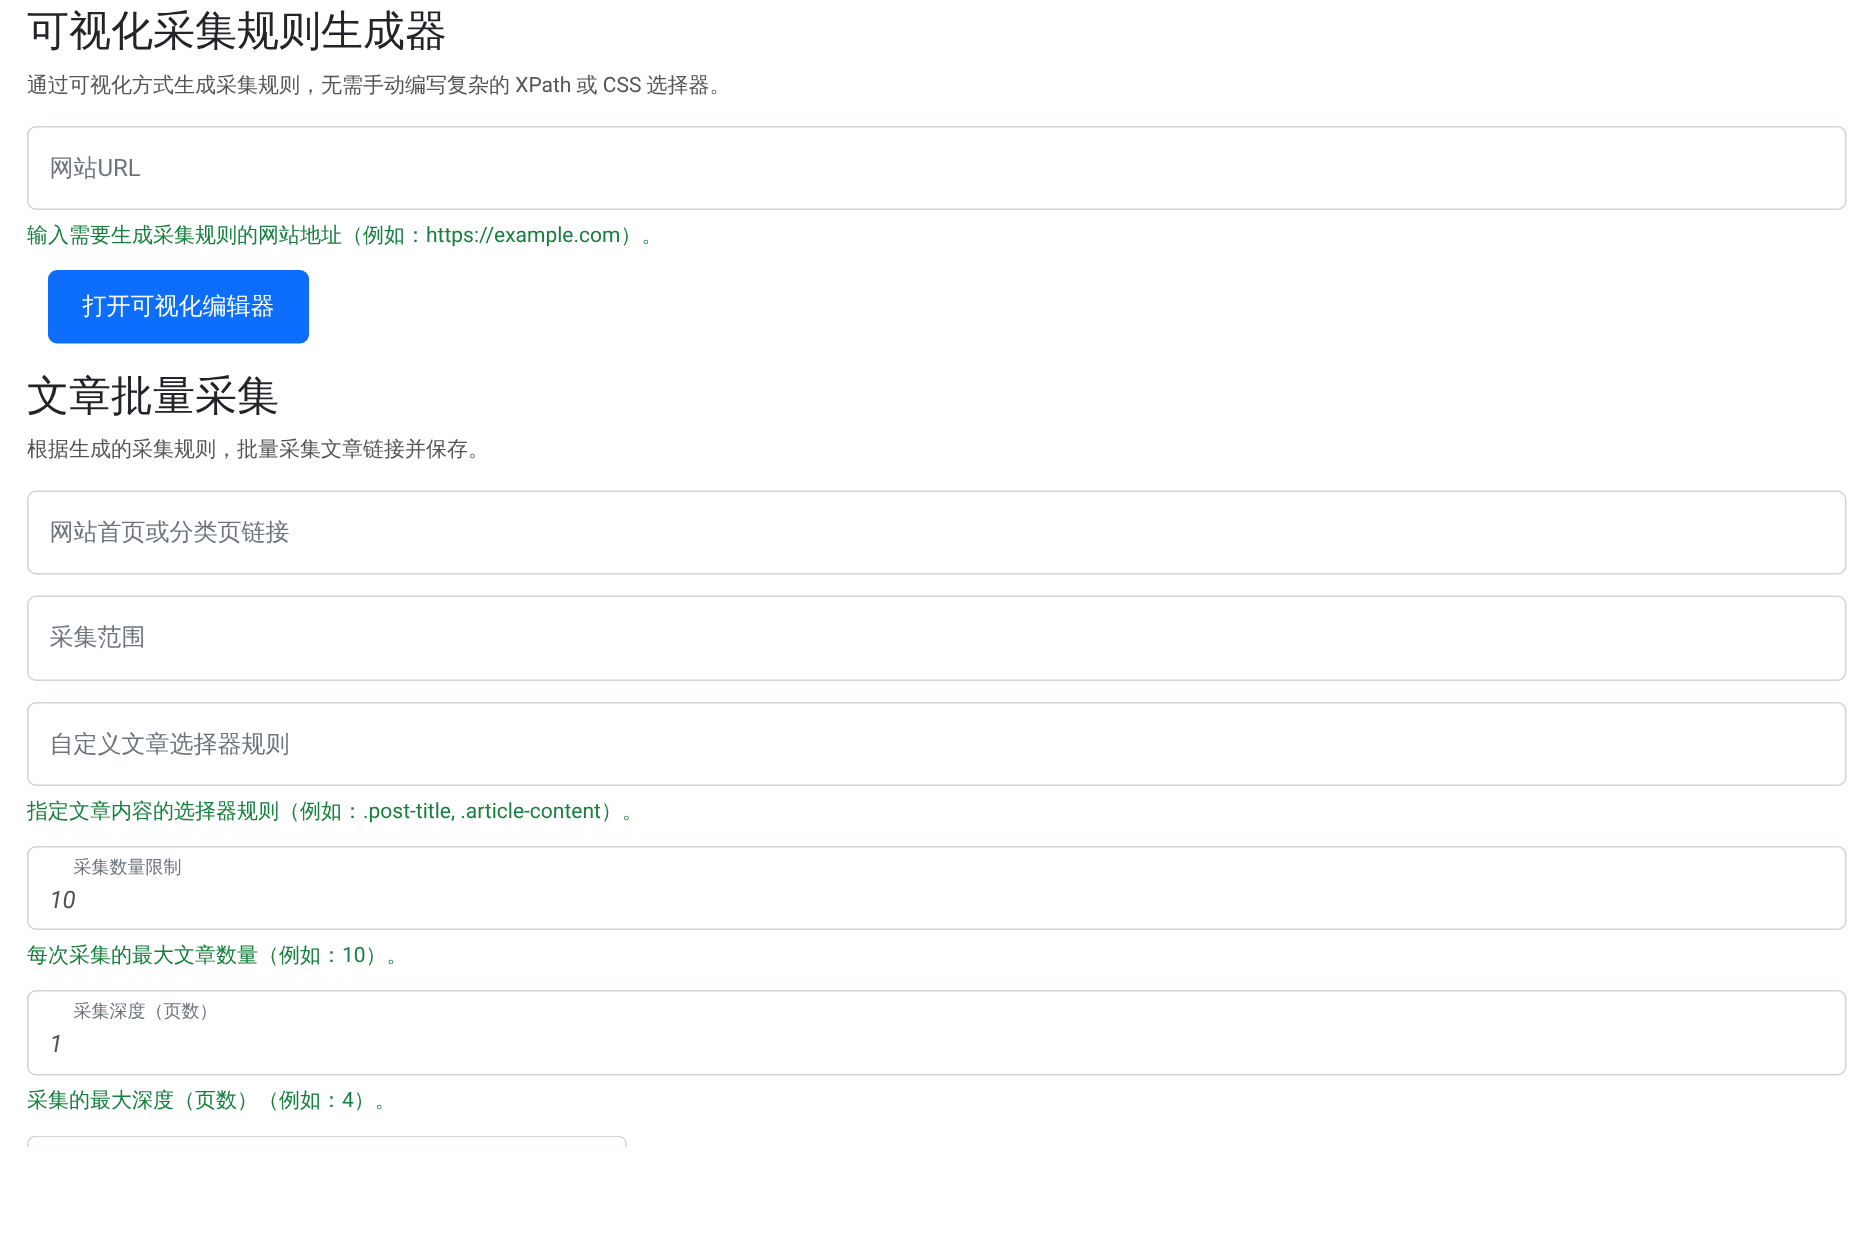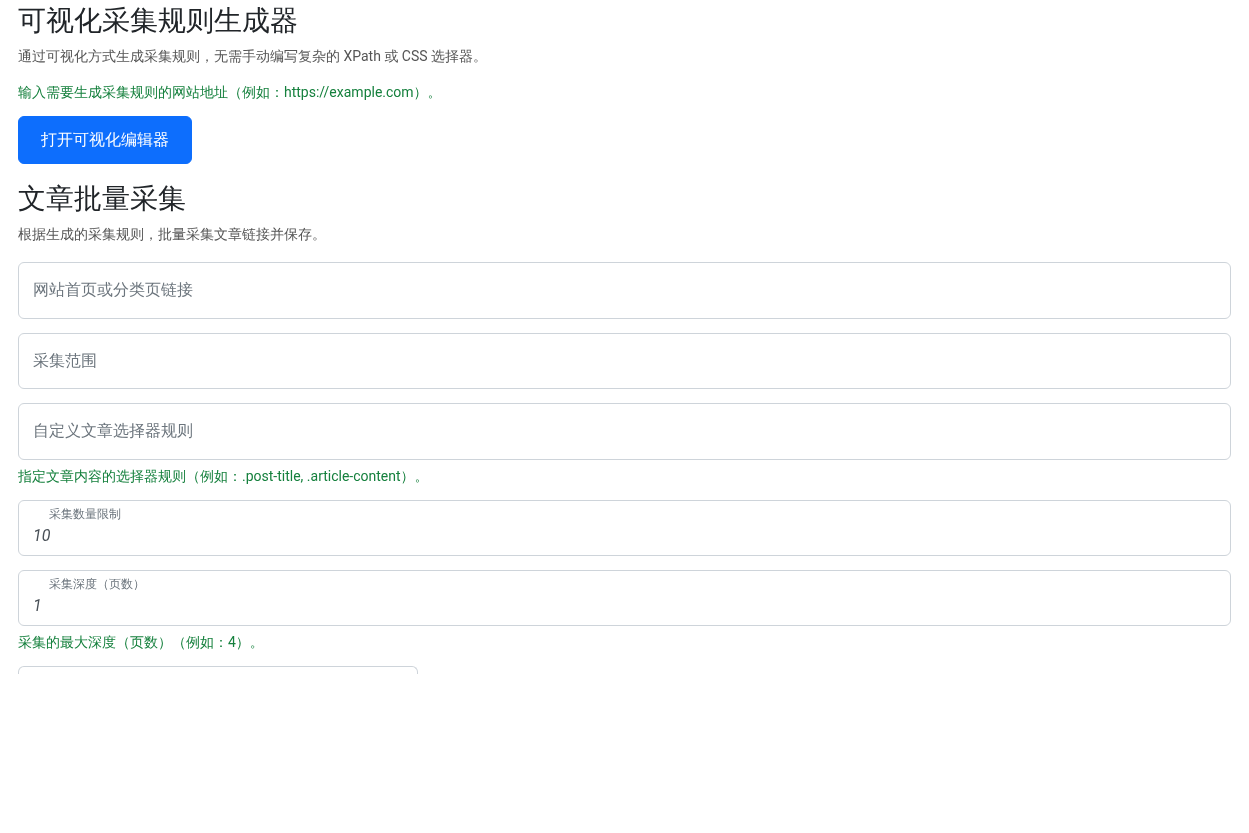--- a/index.html
+++ b/index.html
@@ -72,20 +72,21 @@
       color: #fff;
       text-align: center;
       background-color: #0d6efd;
       border: 1px solid #0d6efd;
       padding: 12px 22px;
       font-size: 16px;
       line-height: 1.4;
       border-radius: 6px;
       cursor: pointer;
       font-family: inherit;
+      margin-left: 14px;
     }
     .section-gap {
       margin-top: 16px;
     }
     .partial-box {
       width: 400px;
       height: 8px;
       border: 1px solid #ced4da;
       border-bottom: none;
       border-radius: 6px 6px 0 0;
@@ -95,20 +96,21 @@
 </head>
 <body>
 
 
 
 
 <h2>可视化采集规则生成器</h2>
 <p class="desc">通过可视化方式生成采集规则，无需手动编写复杂的 XPath 或 CSS 选择器。</p>
 
 <div class="form-group">
+  <input type="text" class="form-control" placeholder="网站URL" style="">
   <div class="helper">输入需要生成采集规则的网站地址（例如：https://example.com）。</div>
 </div>
 
 <button class="btn-primary">打开可视化编辑器</button>
 
 
 <h2 class="section-gap">文章批量采集</h2>
 <p class="desc">根据生成的采集规则，批量采集文章链接并保存。</p>
 
 <div class="form-group">
@@ -122,20 +124,21 @@
 <div class="form-group">
   <input type="text" class="form-control" placeholder="自定义文章选择器规则" style="">
   <div class="helper">指定文章内容的选择器规则（例如：.post-title, .article-content）。</div>
 </div>
 
 <div class="form-group">
   <div class="floating-wrap">
     <div class="floating-label">采集数量限制</div>
     <input type="text" class="form-control with-label" value="10" style="">
   </div>
+  <div class="helper">每次采集的最大文章数量（例如：10）。</div>
 </div>
 
 <div class="form-group">
   <div class="floating-wrap">
     <div class="floating-label">采集深度（页数）</div>
     <input type="text" class="form-control with-label" value="1" style="">
   </div>
   <div class="helper">采集的最大深度（页数）（例如：4）。</div>
 </div>
 

